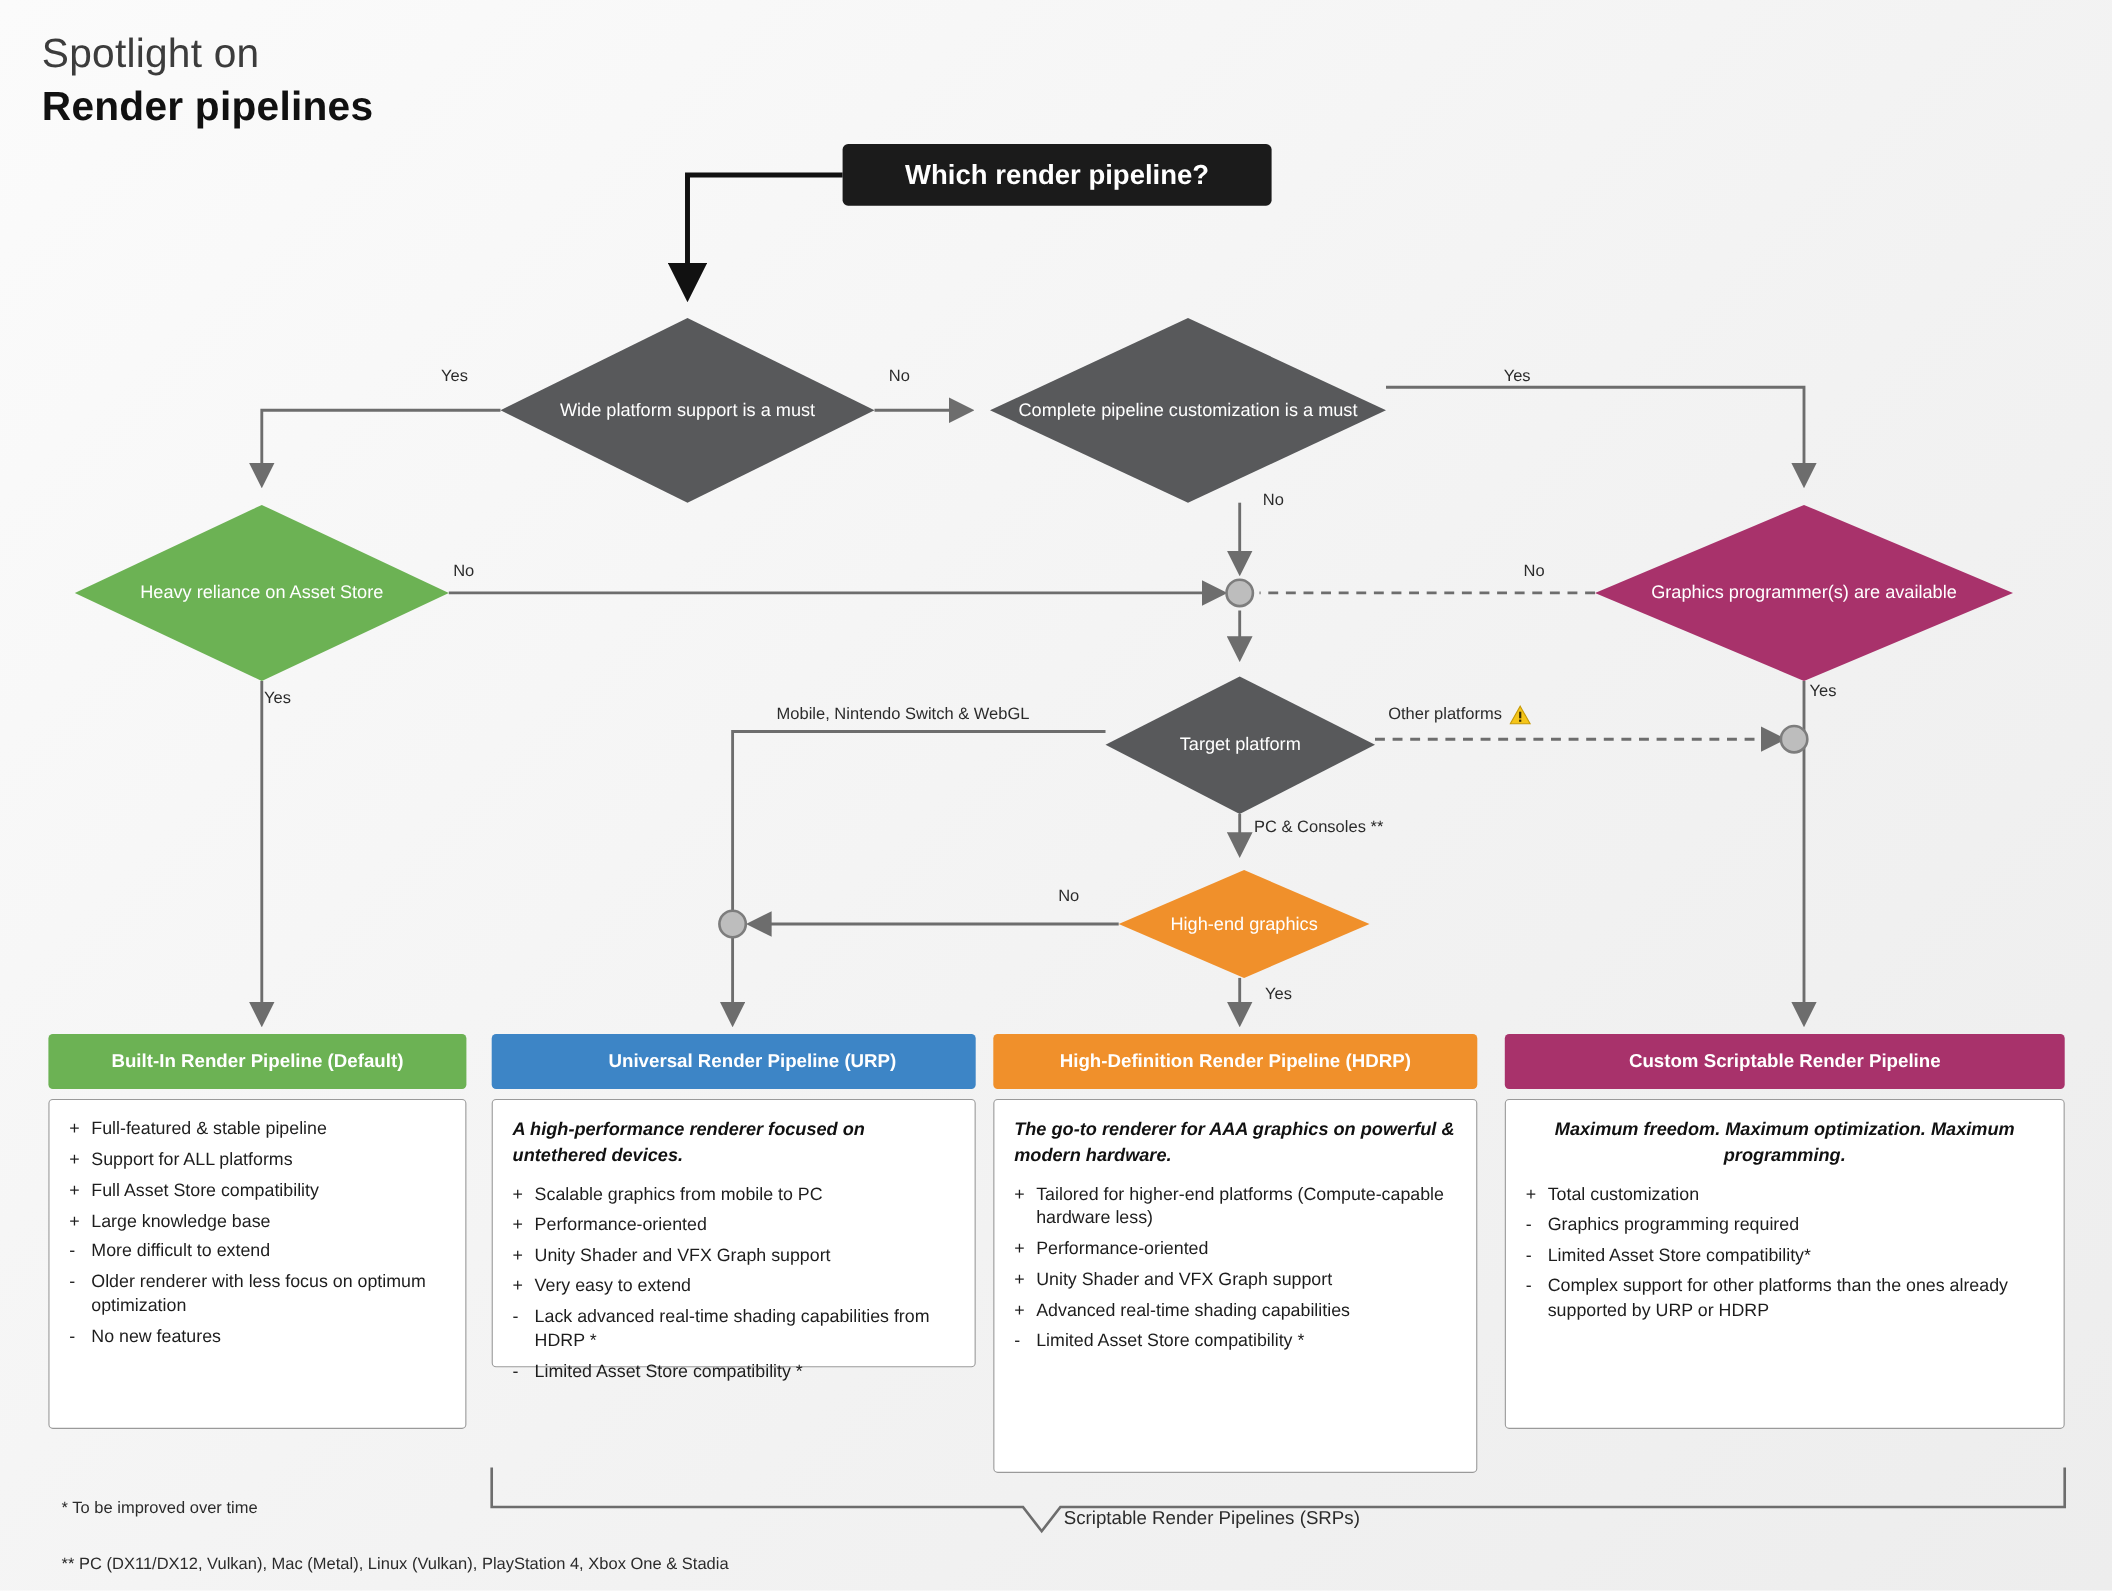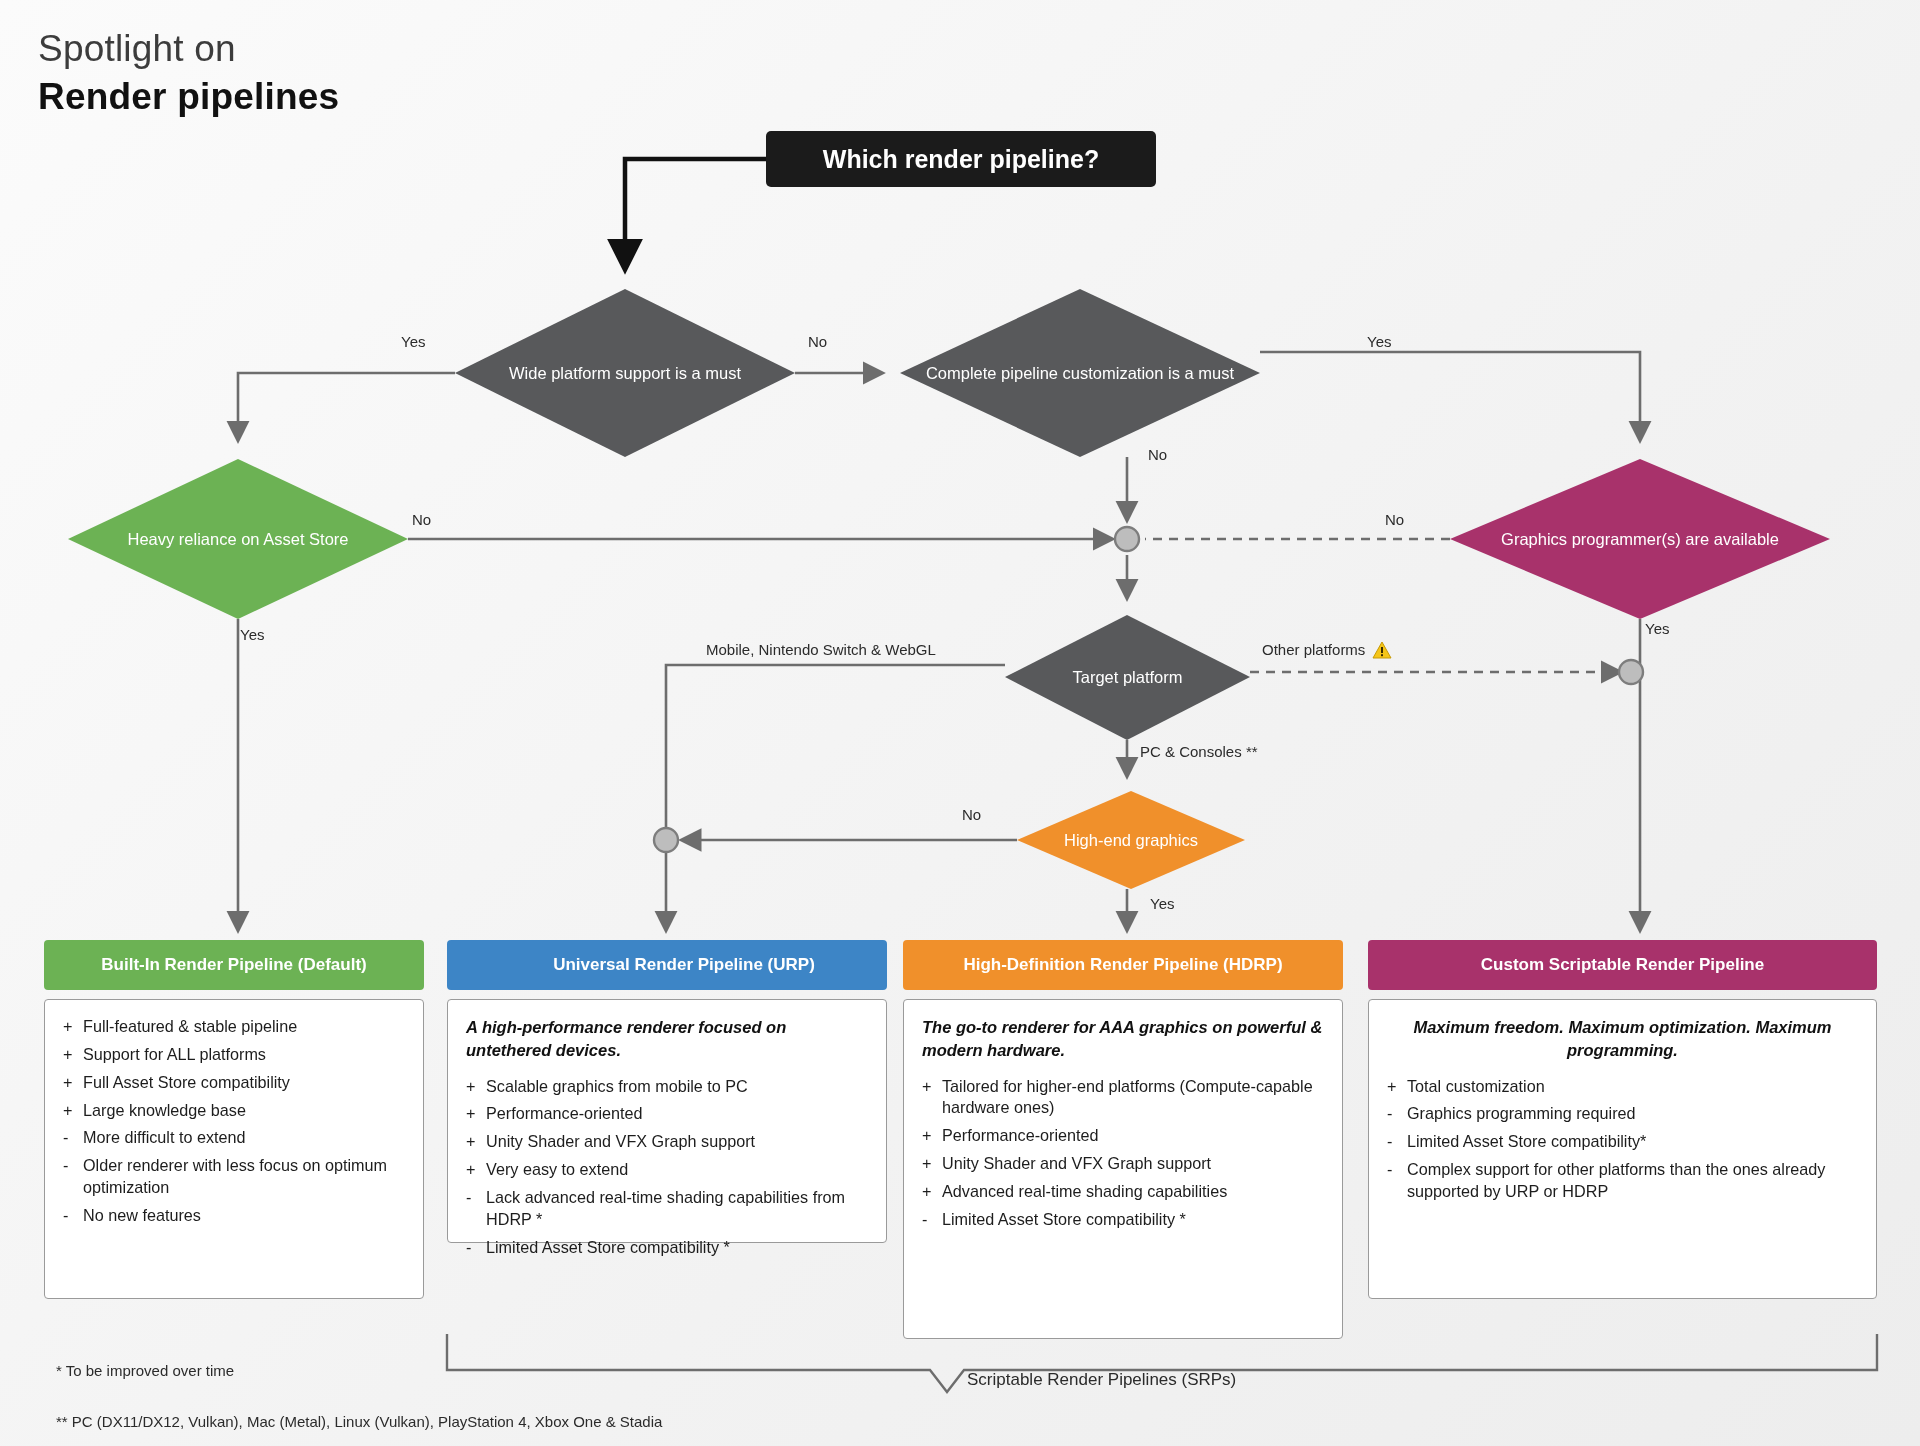--- a/index.html
+++ b/index.html
@@ -320,21 +320,21 @@
     </div>
   </div>
 
   <div class="abs" style="left:903px; top:940px; width:440px;">
     <div class="card-header" style="background:#F0902B;">High-Definition Render Pipeline (HDRP)</div>
     <div class="card-body" style="height:340px; margin-top:9px;">
       <div class="card-tag">The go-to renderer for AAA graphics on powerful &amp; modern hardware.</div>
       <div>
         <div class="bullet-row">
             <div class="bullet-sign">+</div>
-            <div class="bullet-text">Tailored for higher-end platforms (Compute-capable hardware ones)</div>
+            <div class="bullet-text">Tailored for higher-end platforms (Compute-capable hardware less)</div>
           </div>
         <div class="bullet-row">
             <div class="bullet-sign">+</div>
             <div class="bullet-text">Performance-oriented</div>
           </div>
         <div class="bullet-row">
             <div class="bullet-sign">+</div>
             <div class="bullet-text">Unity Shader and VFX Graph support</div>
           </div>
         <div class="bullet-row">

